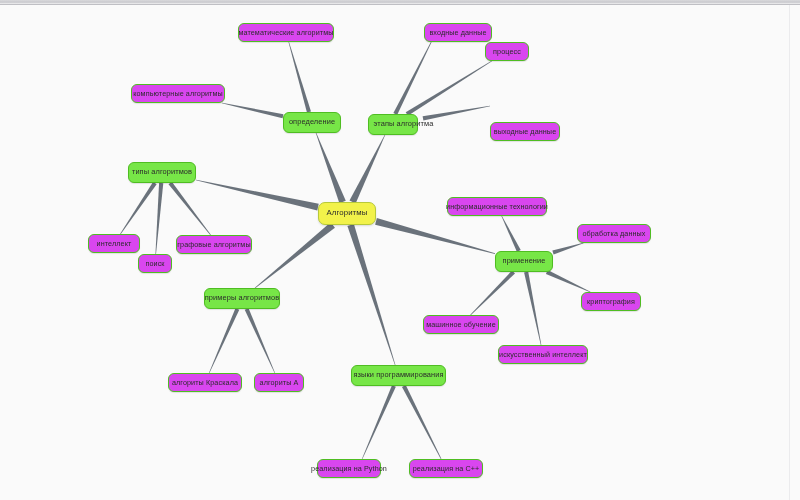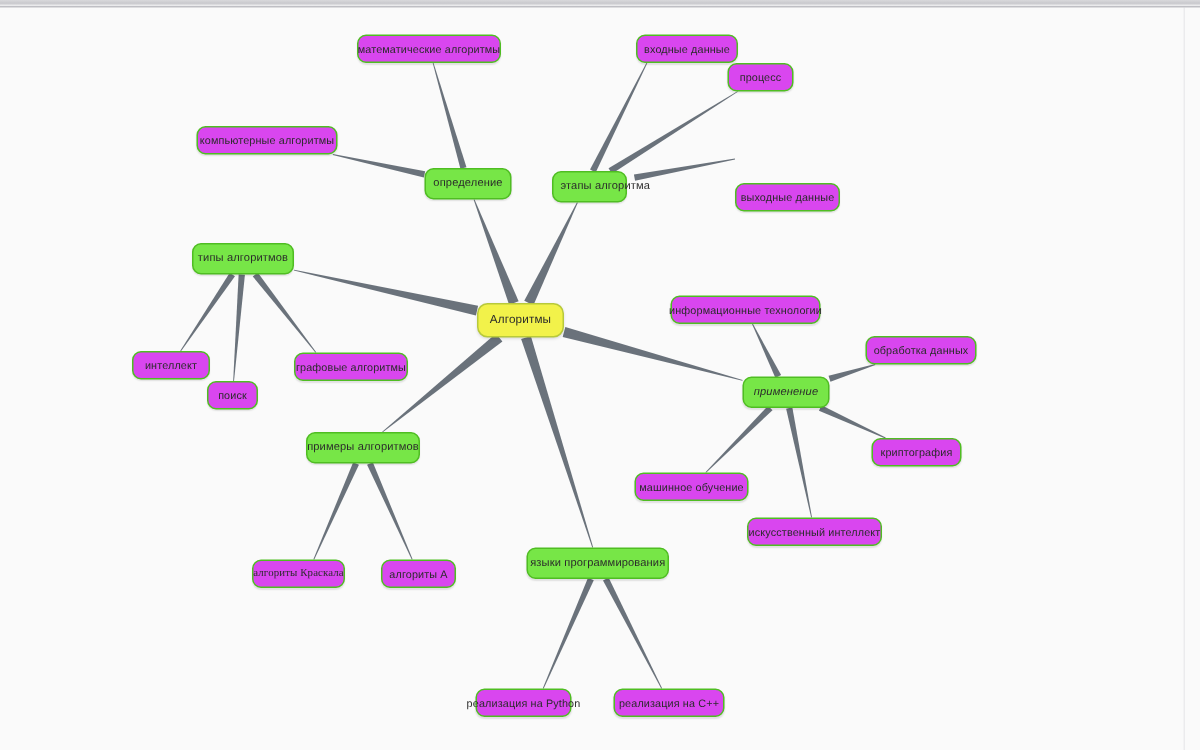--- a/index.html
+++ b/index.html
@@ -143,28 +143,28 @@
         <div class="node branchnode" style="left: 283px; top: 107px; width: 58px;">определение</div>
         <div class="node leafnode" style="left: 238px; top: 18px; width: 96px;">математические алгоритмы</div>
         <div class="node leafnode" style="left: 131px; top: 79px; width: 94px;">компьютерные алгоритмы</div>
         <div class="node branchnode" style="left: 368px; top: 109px; width: 50px; padding-left: 28px;">этапы алгоритма</div>
         <div class="node leafnode" style="left: 424px; top: 18px; width: 68px;">входные данные</div>
         <div class="node leafnode" style="left: 485px; top: 37px; width: 44px;">процесс</div>
         <div class="node leafnode" style="left: 490px; top: 85px; width: 70px; margin-top: 32px;">выходные данные</div>
         <div class="node branchnode" style="left: 128px; top: 157px; width: 68px;">типы алгоритмов</div>
         <div class="node leafnode" style="left: 88px; top: 229px; width: 52px;">интеллект</div>
         <div class="node leafnode" style="left: 138px; top: 249px; width: 34px;">поиск</div>
-        <div class="node leafnode" style="left: 196px; top: 230px; width: 76px;">графовые алгоритмы</div>
+        <div class="node leafnode" style="left: 176px; top: 230px; width: 76px;">графовые алгоритмы</div>
         <div class="node branchnode" style="left: 204px; top: 283px; width: 76px;">примеры алгоритмов</div>
-        <div class="node leafnode" style="left: 168px; top: 368px; width: 62px; font-family: Liberation Serif, serif;">алгориты Краскала</div>
+        <div class="node leafnode" style="left: 168px; top: 368px; width: 74px;">алгориты Краскала</div>
         <div class="node leafnode" style="left: 254px; top: 368px; width: 50px;">алгориты A</div>
         <div class="node branchnode" style="left: 351px; top: 360px; width: 95px;">языки программирования</div>
         <div class="node leafnode" style="left: 317px; top: 454px; width: 64px;">реализация на Python</div>
         <div class="node leafnode" style="left: 409px; top: 454px; width: 74px;">реализация на C++</div>
-        <div class="node branchnode" style="left: 495px; top: 246px; width: 58px; font-style: italic;">применение</div>
+        <div class="node branchnode" style="left: 495px; top: 246px; width: 58px;">применение</div>
         <div class="node leafnode" style="left: 447px; top: 192px; width: 100px;">информационные технологии</div>
         <div class="node leafnode" style="left: 577px; top: 219px; width: 74px;">обработка данных</div>
         <div class="node leafnode" style="left: 581px; top: 287px; width: 60px;">криптография</div>
         <div class="node leafnode" style="left: 423px; top: 310px; width: 76px;">машинное обучение</div>
         <div class="node leafnode" style="left: 498px; top: 340px; width: 90px;">искусственный интеллект</div>
       </div>
   </div>
 
 </div>
 

